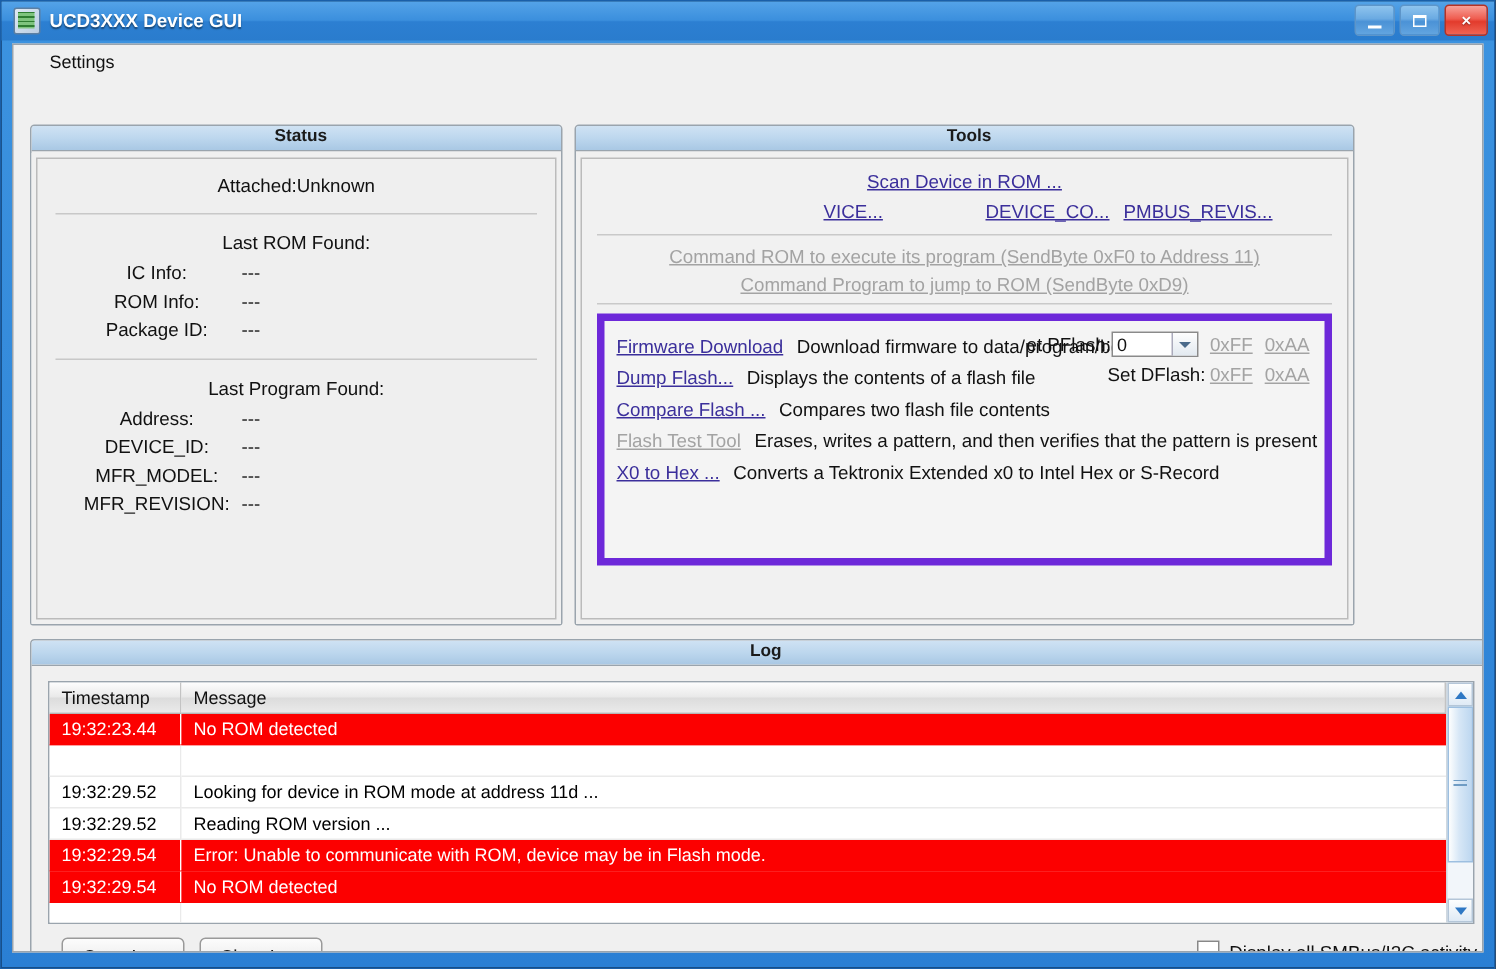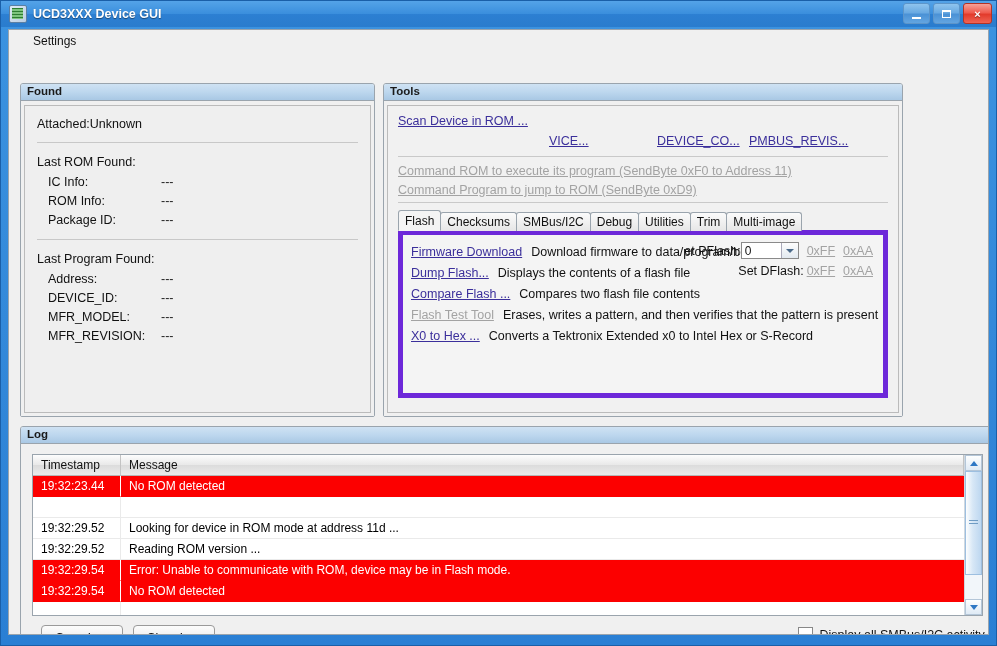--- a/index.html
+++ b/index.html
@@ -11,20 +11,21 @@
   }
 
   
   #window {
     position: absolute;
     left: 0; top: 0;
     width: 997px; height: 646px;
     box-sizing: border-box;
     background: linear-gradient(to bottom,#3c93e0 0%, #2a7fd4 100%);
     border: 1px solid #1a5fa8;
+    text-align: center;
   }
   .frame-inner {
     position: absolute;
     left: 7px; top: 28px; right: 7px; bottom: 10px;
     background: #f0f0f0;
     border: 1px solid #9aa4ad;
     overflow: hidden;
   }
 
   
@@ -318,21 +319,21 @@
     </div>
   </div>
 
   <div class="frame-inner">
 
     <div id="menubar">
       <div class="menu-item">Settings</div>
     </div>
 
     <div class="group" id="status-group">
-      <div class="group-hdr">Found</div>
+      <div class="group-hdr">Status</div>
       <div class="group-body">
         <div class="status-inner">
           <div class="st-line">Attached:Unknown</div>
           <div class="st-rule"></div>
           <div class="st-sect">Last ROM Found:</div>
 
           <div class="st-row">
             <span class="lbl">IC Info:</span>
             <span class="val">---</span>
           </div>
@@ -388,29 +389,20 @@
           <div class="tools-dim-line">
             <a class="lnk dis">Command ROM to execute its program (SendByte 0xF0 to Address 11)</a>
           </div>
           <div class="tools-dim-line">
             <a class="lnk dis">Command Program to jump to ROM (SendByte 0xD9)</a>
           </div>
 
           <div class="tools-rule"></div>
 
           <div class="tabctl">
-            <div class="tabstrip">
-              <div class="tab active">Flash</div>
-              <div class="tab">Checksums</div>
-              <div class="tab">SMBus/I2C</div>
-              <div class="tab">Debug</div>
-              <div class="tab">Utilities</div>
-              <div class="tab">Trim</div>
-              <div class="tab">Multi-image</div>
-            </div>
 
             <div class="tabpage">
 
               <div class="frow">
                 <a class="lnk">Firmware Download</a>
                 <span class="desc">Download firmware to data/program/boot flash</span>
                 <span class="pflash-wrap">
                   <span class="pflash-lbl">et PFlash:</span>
                   <span class="combo">
                     <span>0</span>

